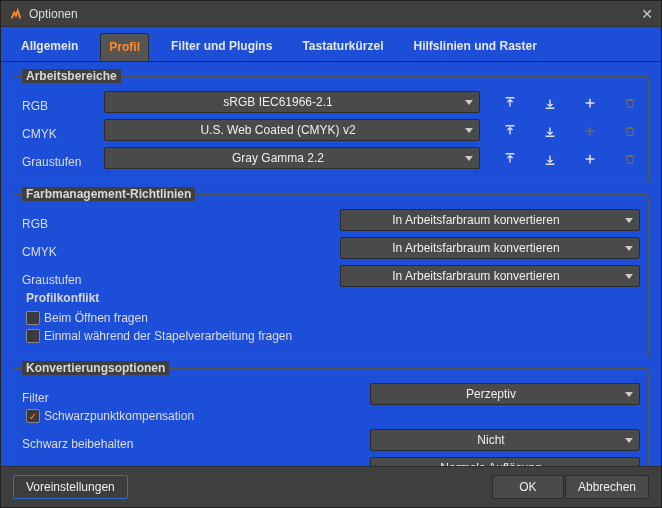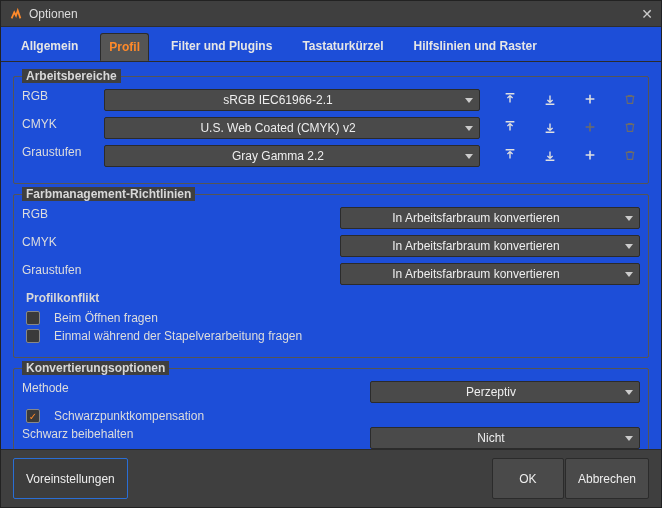--- a/index.html
+++ b/index.html
@@ -30,51 +30,51 @@
   }
   .content { flex:1; padding: 6px 12px 10px 12px; overflow:auto; }
   .fieldset { border:1px solid #555; border-radius:2px; margin:8px 0 10px 0; padding:8px 8px 10px 8px; position:relative; }
   .fieldset > .legend {
     position:absolute; top:-8px; left:8px; background:#3f3f3f; padding:0 4px;
     font-weight:600; font-size:12px; color:#d8d8d8;
   }
   .sub-legend {
     margin:4px 0 6px 4px; font-weight:600; font-size:12px; color:#d8d8d8;
   }
-  .row { display:flex; align-items:flex-start; gap:20px; margin:4px 0; min-height:24px; }
+  .row { display:flex; align-items:flex-end; gap:20px; margin:4px 0; min-height:24px; }
   .row > .label { flex:0 0 62px; }
   .row.wide > .label { flex:0 0 150px; }
   .select {
     flex:1; height:22px; background:#4a4a4a; border:1px solid #2b2b2b; border-radius:2px;
     text-align:center; line-height:20px; color:#eee; position:relative; cursor:pointer;
     padding-right:28px;
   }
   .select::after {
     content:""; position:absolute; right:6px; top:8px;
     border-left:4px solid transparent; border-right:4px solid transparent;
     border-top:5px solid #ccc;
   }
   .iconbtn {
     width:20px; height:20px; display:flex; align-items:center; justify-content:center;
     color:#e0e0e0; cursor:pointer; border-radius:2px;
   }
   .iconbtn.disabled { color:#6b6b6b; cursor:default; }
   .iconbtn svg { width:14px; height:14px; }
-  .checkbox-row { display:flex; align-items:center; gap:14px; margin:4px 4px; }
+  .checkbox-row { display:flex; align-items:center; gap:4px; margin:4px 4px; }
   .cb {
     width:14px; height:14px; border:1px solid #888; border-radius:2px; background:#3a3a3a;
     display:flex; align-items:center; justify-content:center; font-size:10px; color:#ff8a2a;
     cursor:pointer;
   }
   .footer {
     display:flex; align-items:center; justify-content:space-between;
     padding:8px 12px; border-top:1px solid #2b2b2b; background:#3f3f3f;
   }
   .btn {
-    min-width:72px; height:41px; padding:0 12px; background:#4a4a4a;
+    min-width:72px; height:24px; padding:0 12px; background:#4a4a4a;
     border:1px solid #2b2b2b; border-radius:2px; color:#eee; cursor:pointer;
     display:flex; align-items:center; justify-content:center; font-size:12px;
   }
   .btn.primary { border:1px solid #2a6ed6; background:#3d3d3d; }
   .footer-right { display:flex; gap:1px; }
 </style>
 </head>
 <body>
 
 <div class="window">
@@ -202,21 +202,21 @@
       <div class="checkbox-row">
         <span class="cb"></span>
         <span>Einmal während der Stapelverarbeitung fragen</span>
       </div>
     </div>
 
     <div class="fieldset">
       <span class="legend">Konvertierungsoptionen</span>
 
       <div class="row wide">
-        <span class="label" style="flex:1">Methode</span>
+        <span class="label" style="flex:1">Filter</span>
         <div class="select" style="flex:0 0 270px"><span>Perzeptiv</span></div>
       </div>
 
       <div class="checkbox-row">
         <span class="cb">✓</span>
         <span>Schwarzpunktkompensation</span>
       </div>
 
       <div class="row wide">
         <span class="label" style="flex:1">Schwarz beibehalten</span>

